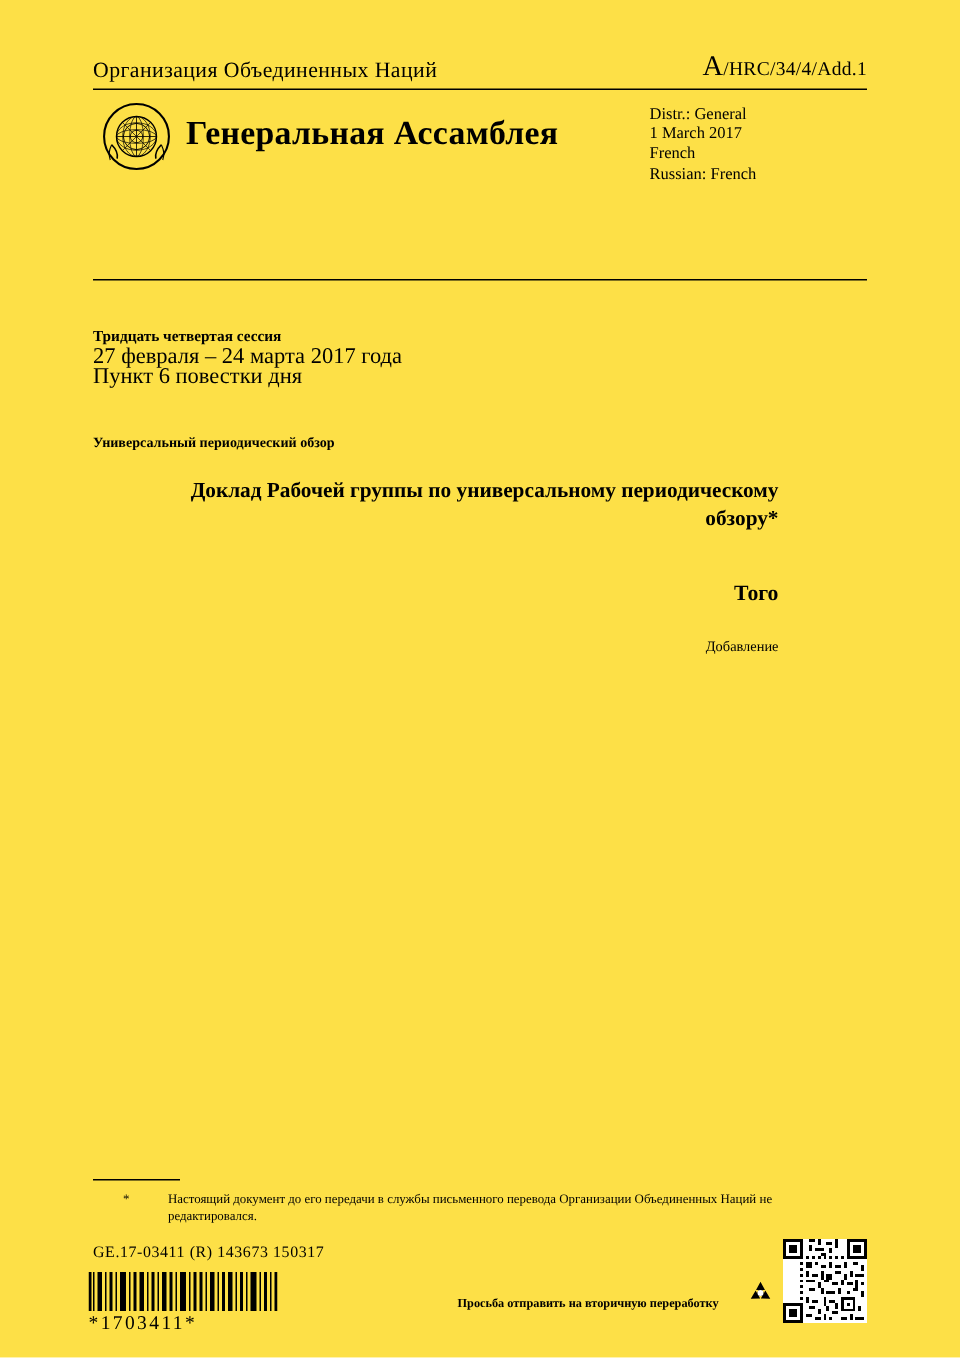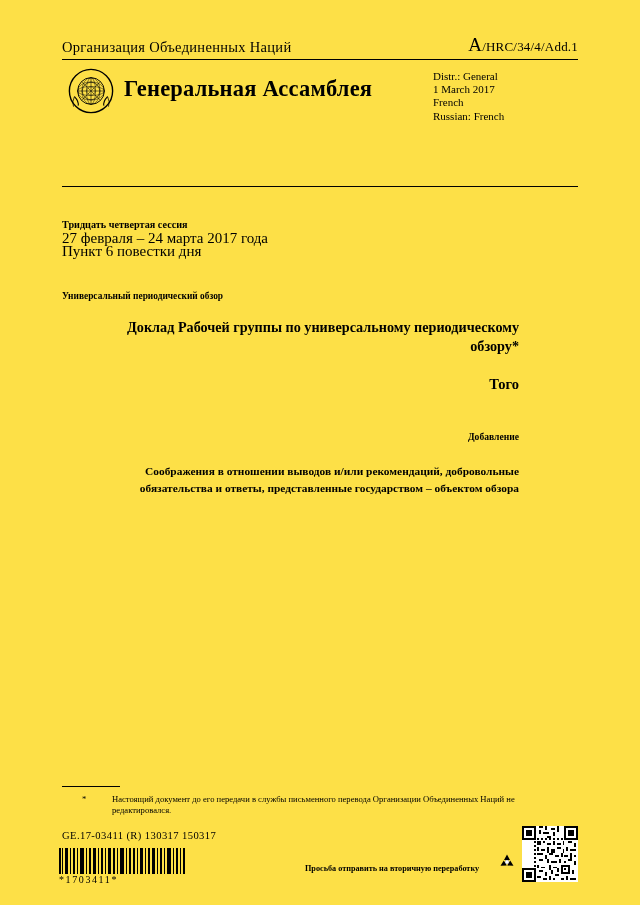--- a/index.html
+++ b/index.html
@@ -113,28 +113,28 @@
     top: 318px;
     width: 400px;
     text-align: right;
   }
   .doc-title {
     font-size: 14.2px;
     font-weight: bold;
     line-height: 19px;
   }
   .country {
-    margin-top: 20px;
+    margin-top: 32px;
     font-size: 14.5px;
     font-weight: bold;
   }
   .addendum {
-    margin-top: 38px;
+    margin-top: 21px;
     font-size: 9.6px;
-    font-weight: bold;
+    font-weight: normal;
   }
   .subtitle {
     margin-top: 21px;
     font-size: 11.4px;
     font-weight: bold;
     line-height: 16.5px;
   }
 
   
   .footnote-rule {
@@ -194,21 +194,21 @@
     position: absolute;
     left: 59px;
     top: 848px;
     width: 126px;
     height: 26px;
   }
   .barcode-num {
     position: absolute;
     left: 59px;
     top: 874px;
-    font-size: 10px;
+    font-size: 13px;
     letter-spacing: 1.6px;
     white-space: nowrap;
   }
   .qr {
     position: absolute;
     left: 522px;
     top: 826px;
     width: 56px;
     height: 56px;
   }
@@ -268,30 +268,29 @@
     <div class="l2">Тридцать четвертая сессия</div>
     <div class="l3">27 февраля – 24 марта 2017 года</div>
     <div class="l4">Пункт 6 повестки дня</div>
     <div class="l5">Универсальный периодический обзор</div>
   </div>
 
   <div class="titleblock">
     <div class="doc-title">Доклад Рабочей группы по универсальному периодическому обзору*</div>
     <div class="country">Того</div>
     <div class="addendum">Добавление</div>
-    <div class="subtitle">Соображения в отношении выводов и/или рекомендаций, добровольные обязательства и ответы, представленные государством – объектом обзора</div>
   </div>
 
   <div class="footnote-rule"></div>
   <div class="footnote">
     <span class="star">*</span>
     <span class="ftxt">Настоящий документ до его передачи в службы письменного перевода Организации Объединенных Наций не редактировался.</span>
   </div>
 
-  <div class="jobno">GE.17-03411  (R)    130317  150317</div>
+  <div class="jobno">GE.17-03411  (R)    143673  150317</div>
 
   <div class="recycle-text">Просьба отправить на вторичную переработку</div>
   <div class="recycle-icon">
     <svg viewBox="0 0 40 40" width="20" height="20" aria-hidden="true">
       <path d="M20 5 L26 16 L22 16 L22 24 L18 24 L18 16 L14 16 Z" fill="#000" transform="rotate(0 20 20)"></path>
       <path d="M20 5 L26 16 L22 16 L22 24 L18 24 L18 16 L14 16 Z" fill="#000" transform="rotate(120 20 20)"></path>
       <path d="M20 5 L26 16 L22 16 L22 24 L18 24 L18 16 L14 16 Z" fill="#000" transform="rotate(240 20 20)"></path>
       <circle cx="20" cy="20" r="4" fill="#fff"></circle>
     </svg>
   </div>

